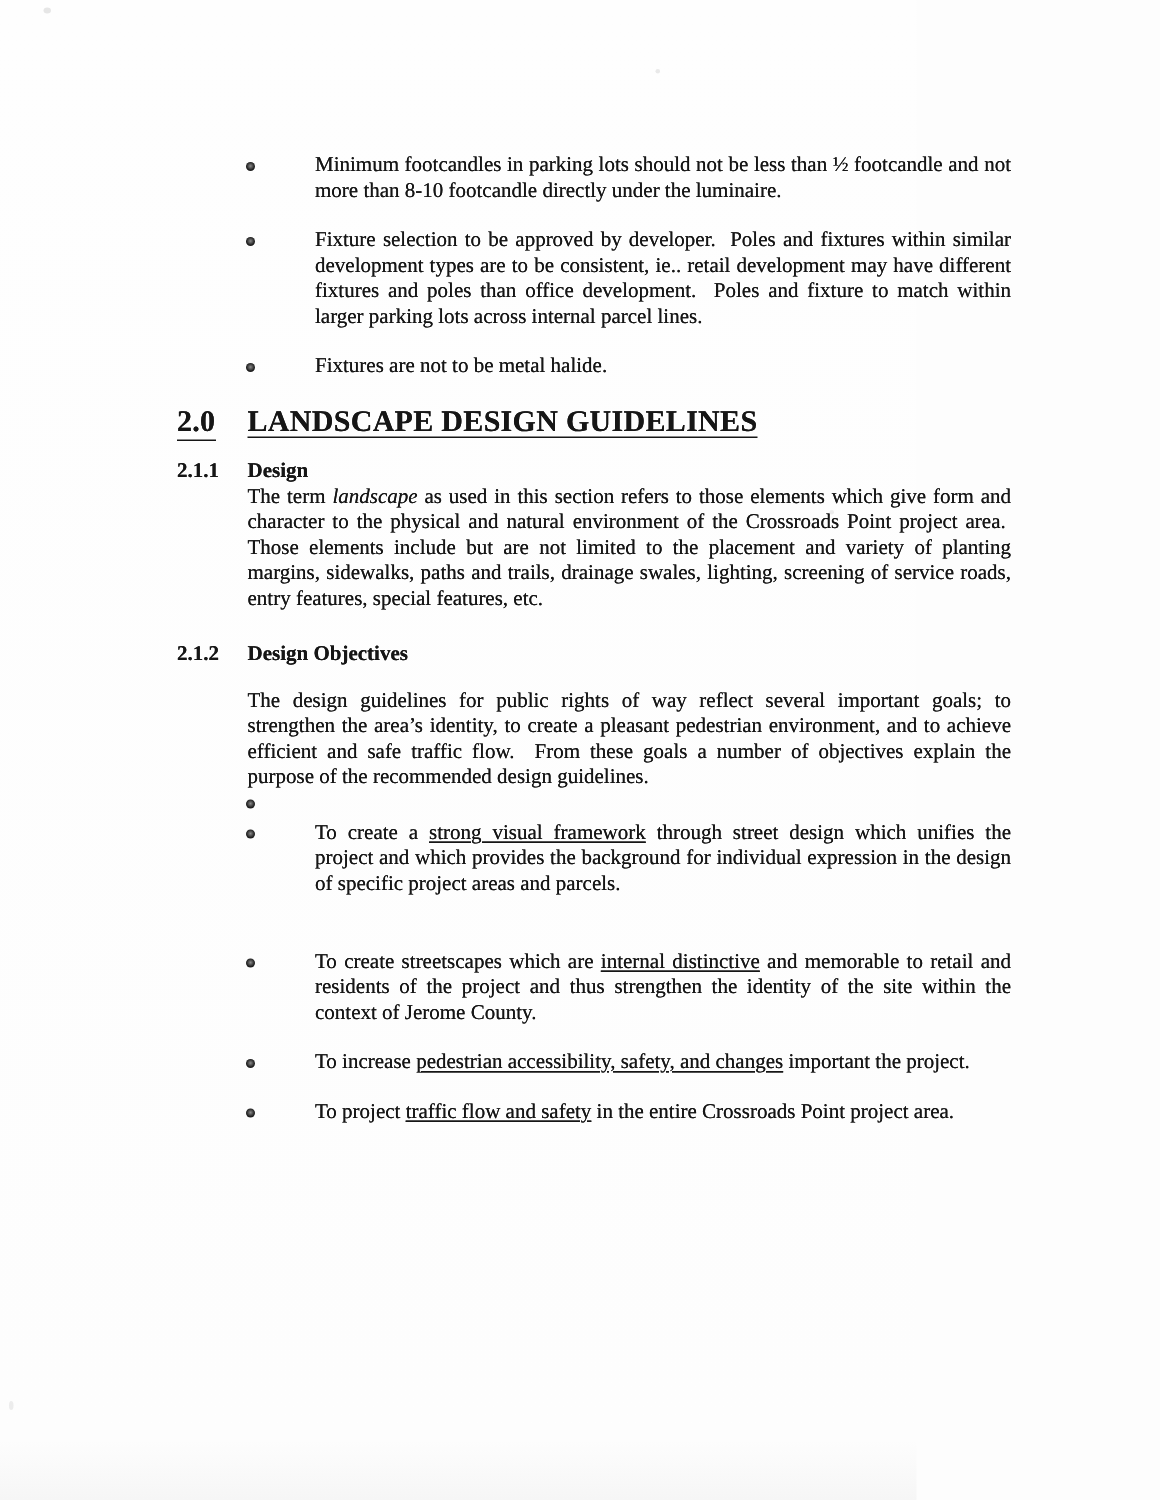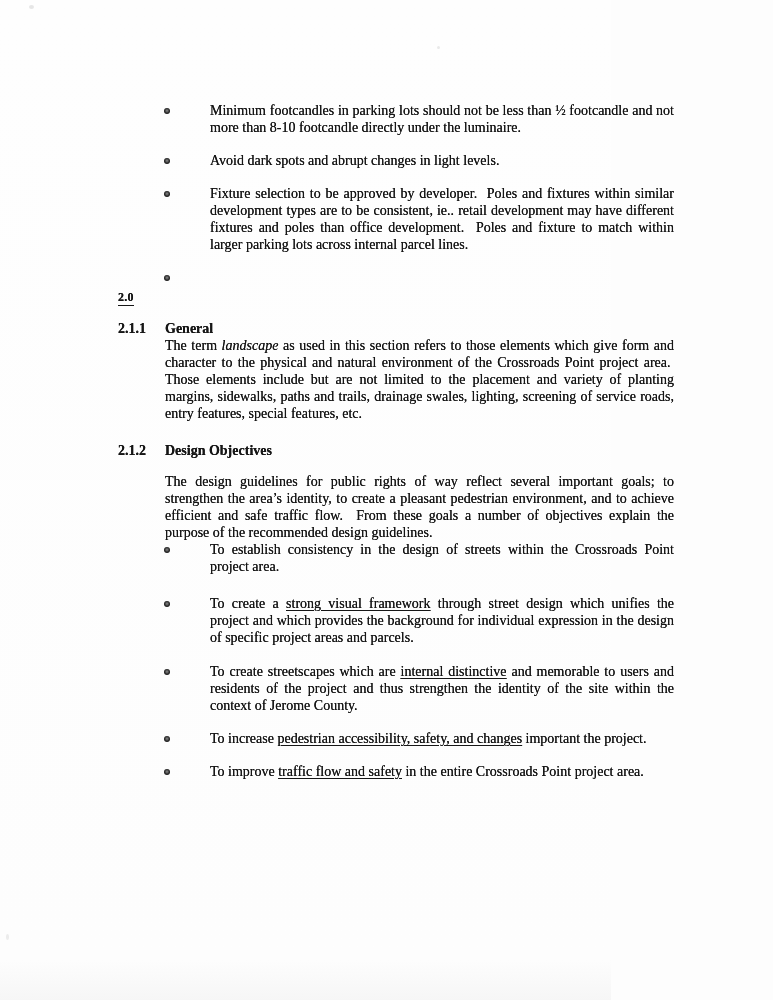--- a/index.html
+++ b/index.html
@@ -28,31 +28,31 @@
   .gutter { flex: 0 0 92px; position: relative; }
   .dot {
     position: absolute; left: 46px; top: 6px;
     width: 6px; height: 6px; border-radius: 50%;
     background: radial-gradient(circle at 50% 45%, #8a8a8a 0%, #1e1e1e 60%);
   }
   .btext { flex: 1 1 auto; text-align: justify; }
   
   .heading { display: flex; font-weight: 700; }
   .hnum  { flex: 0 0 47px; }
-  .h-major { font-size: 12px; letter-spacing: 0.2px; }
+  .h-major { font-size: 20px; letter-spacing: 0.2px; }
   .h-major .u-heavy { border-bottom: 1.6px solid #161616; padding-bottom: 0.5px; }
   .h-major .hnum span { border-bottom: 1.6px solid #161616; padding-bottom: 0.5px; }
   
   .para { margin-left: 47px; text-align: justify; }
   
   .mb13 { }
   .mb14 { margin-bottom: 14px; }
   .mb15 { }
   .mb16 { margin-bottom: 16px; }
-  .mb17 { margin-bottom: 17px; justify-content: flex-end; }
+  .mb17 { margin-bottom: 35px; justify-content: flex-end; }
   .mb20 { margin-bottom: 20px; }
   
   .seg-u { text-decoration: underline; text-underline-offset: 2px; text-decoration-thickness: 1.2px; }
   .seg-i { font-style: italic; }
   
   .speck { position: absolute; border-radius: 50%; background: #555; }
   .speck-a { left: 29px; top: 5px;  width: 5px; height: 4px; opacity: .14; }
   .speck-b { left: 437px; top: 46px; width: 3px; height: 3px; opacity: .12; }
   .speck-c { left: 553px; top: 340px; width: 3px; height: 3px; opacity: .10; }
   .speck-d { left: 6px;  top: 934px; width: 3px; height: 6px; opacity: .10; }
@@ -71,78 +71,73 @@
     <div class="bullet mb16">
       <span class="gutter">
           <span class="dot"></span>
         </span>
       <div class="btext"><span>Minimum footcandles in parking lots should not be less than ½ footcandle and not more than 8-10 footcandle directly under the luminaire.</span></div>
     </div>
     <div class="bullet mb16">
       <span class="gutter">
           <span class="dot"></span>
         </span>
-      <div class="btext"><span>Avoid dark spots and abrupt changes in light levels.</span></div>
-    </div>
-    <div class="bullet mb16">
-      <span class="gutter">
-          <span class="dot"></span>
-        </span>
       <div class="btext"><span>Fixture selection to be approved by developer.&nbsp; Poles and fixtures within similar development types are to be consistent, ie.. retail development may have different fixtures and poles than office development.&nbsp; Poles and fixture to match within larger parking lots across internal parcel lines.</span></div>
     </div>
     <div class="bullet mb20">
       <span class="gutter">
           <span class="dot"></span>
         </span>
+      <div class="btext"><span>Fixtures are not to be metal halide.</span></div>
     </div>
 
     <div class="heading h-major mb14">
       <span class="hnum"><span>2.0</span></span>
+      <span class="u-heavy">LANDSCAPE DESIGN GUIDELINES</span>
     </div>
 
 
     <div class="heading mb13">
       <span class="hnum">2.1.1</span>
-      <span>General</span>
+      <span>Design</span>
     </div>
 
     <div class="para mb20"><span>The term </span><span class="seg-i">landscape</span><span> as used in this section refers to those elements which give form and character to the physical and natural environment of the Crossroads Point project area.&nbsp; Those elements include but are not limited to the placement and variety of planting margins, sidewalks, paths and trails, drainage swales, lighting, screening of service roads, entry features, special features, etc.</span></div>
 
     <div class="heading mb14">
       <span class="hnum">2.1.2</span>
       <span>Design Objectives</span>
     </div>
 
     <div class="para mb15"><span>The design guidelines for public rights of way reflect several important goals; to strengthen the area’s identity, to create a pleasant pedestrian environment, and to achieve efficient and safe traffic flow.&nbsp; From these goals a number of objectives explain the purpose of the recommended design guidelines.</span></div>
 
     <div class="bullet mb20">
       <span class="gutter">
           <span class="dot"></span>
         </span>
-      <div class="btext"><span>To establish consistency in the design of streets within the Crossroads Point project area.</span></div>
     </div>
     <div class="bullet mb17">
       <span class="gutter">
           <span class="dot"></span>
         </span>
       <div class="btext"><span>To create a </span><span class="seg-u">strong visual framework</span><span> through street design which unifies the project and which provides the background for individual expression in the design of specific project areas and parcels.</span></div>
     </div>
     <div class="bullet mb16">
       <span class="gutter">
           <span class="dot"></span>
         </span>
-      <div class="btext"><span>To create streetscapes which are </span><span class="seg-u">internal distinctive</span><span> and memorable to users and residents of the project and thus strengthen the identity of the site within the context of Jerome County.</span></div>
+      <div class="btext"><span>To create streetscapes which are </span><span class="seg-u">internal distinctive</span><span> and memorable to retail and residents of the project and thus strengthen the identity of the site within the context of Jerome County.</span></div>
     </div>
     <div class="bullet mb16">
       <span class="gutter">
           <span class="dot"></span>
         </span>
       <div class="btext"><span>To increase </span><span class="seg-u">pedestrian accessibility, safety, and changes</span><span> important the project.</span></div>
     </div>
     <div class="bullet">
       <span class="gutter">
           <span class="dot"></span>
         </span>
-      <div class="btext"><span>To improve </span><span class="seg-u">traffic flow and safety</span><span> in the entire Crossroads Point project area.</span></div>
+      <div class="btext"><span>To project </span><span class="seg-u">traffic flow and safety</span><span> in the entire Crossroads Point project area.</span></div>
     </div>
 
   </div>
 </div>
 
 </body></html>

